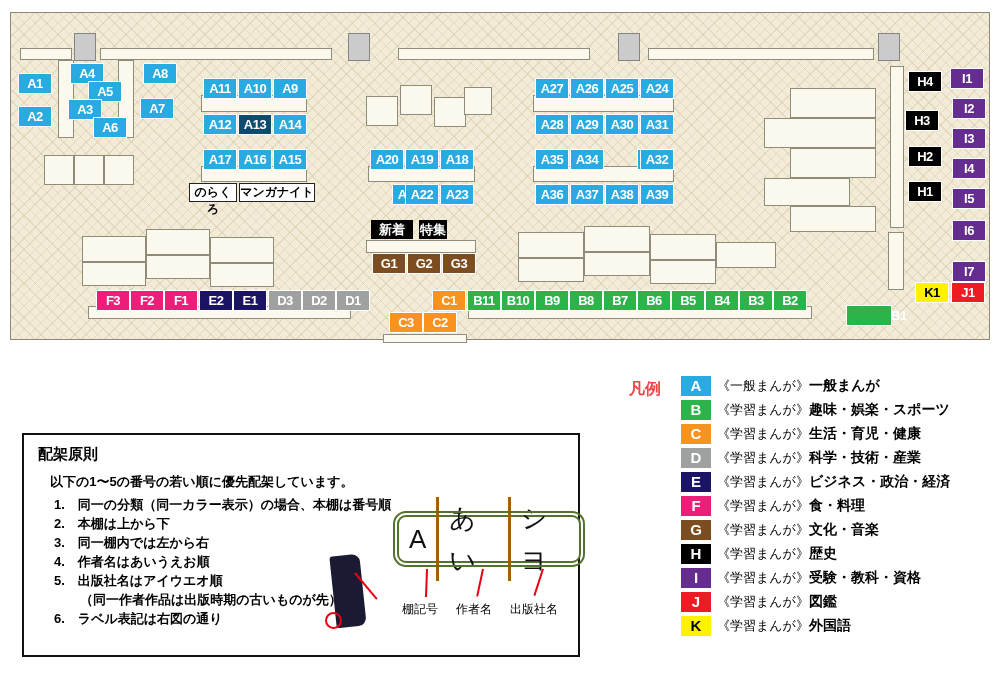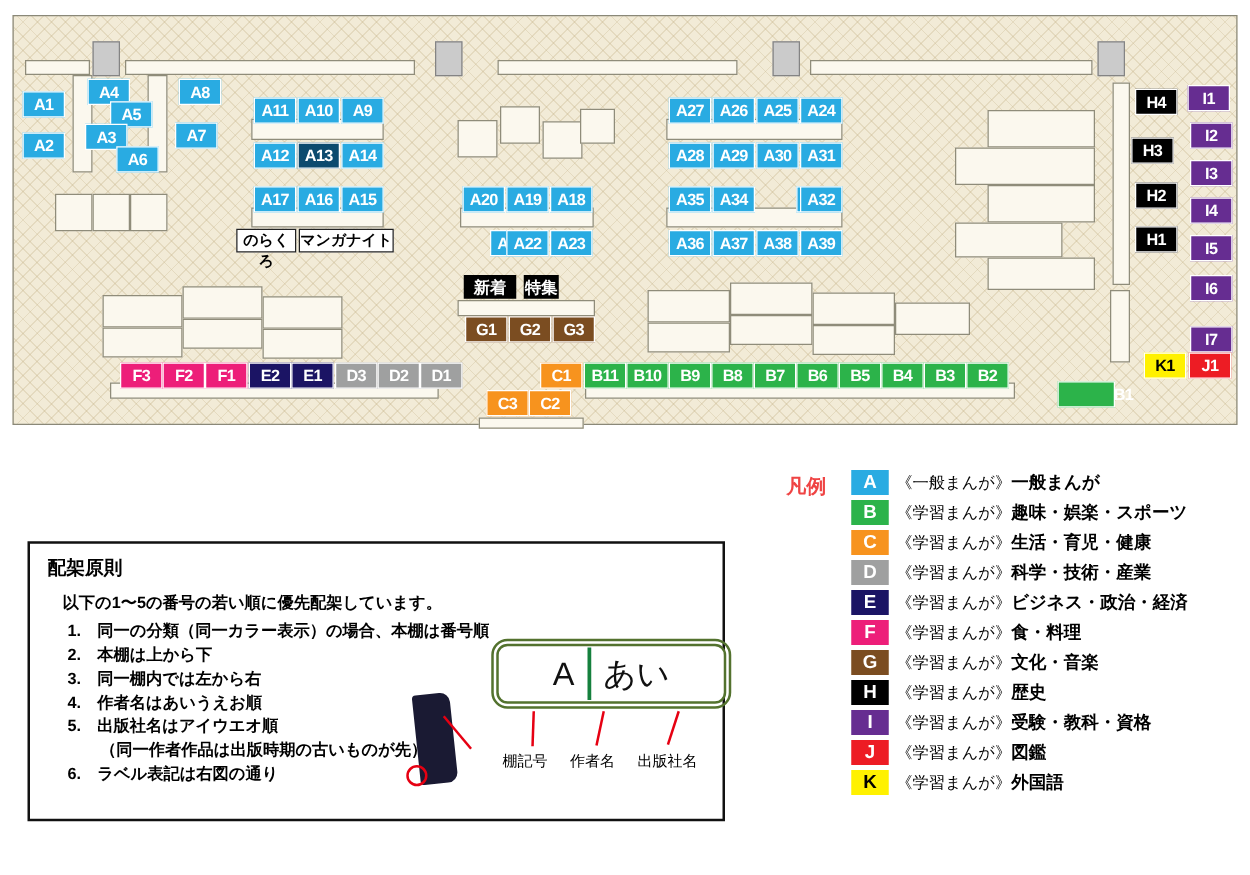--- a/index.html
+++ b/index.html
@@ -36,21 +36,21 @@
   .book-circle { position:absolute; left:301px; top:177px; width:17px; height:17px;
     border:2px solid #e60012; border-radius:50%; }
   .book-link { position:absolute; left:330px; top:138px; width:2px; height:34px;
     background:#e60012; transform-origin:top center; transform:rotate(-40deg); }
 
   .label-box { position:absolute; left:373px; top:80px; width:184px; height:48px;
     background:#fff; border:2px solid #53722e; border-radius:9px;
     outline:2px solid #53722e; outline-offset:2px;
     display:flex; align-items:center; justify-content:center; }
   .seg { font-size:26px; color:#111; padding:0 10px; line-height:42px; }
-  .seg + .seg { border-left:3px solid #15803d; }
+  .seg + .seg { border-left:3px solid #a16207; }
   .rarrow { position:absolute; top:134px; width:2px; height:28px; background:#e60012;
     transform-origin:top center; }
   .caption { position:absolute; top:166px; font-size:12px; color:#000; }
 
   
   .legend { position:absolute; left:625px; top:372px; width:372px; }
   .l-title { position:absolute; left:4px; top:7px; font-size:16px; font-weight:bold; color:#ef4444; }
   .l-items { position:absolute; left:56px; top:4px; }
   .l-row { display:flex; align-items:center; height:20px; margin-bottom:4px; }
   .l-swatch { width:30px; height:20px; color:#fff; text-align:center;
@@ -209,20 +209,21 @@
         <div class="p-item">5.　出版社名はアイウエオ順</div>
         <div class="p-item">　　（同一作者作品は出版時期の古いものが先）</div>
         <div class="p-item">6.　ラベル表記は右図の通り</div>
       </div>
     <div class="book-body"></div>
     <div class="book-circle"></div>
     <div class="book-link"></div>
     <div class="label-box">
         <span class="seg">A</span>
         <span class="seg">あい</span>
+        <span class="seg">シヨ</span>
       </div>
     <div>
         <div class="caption" style="left: 378px;">棚記号</div>
         <div class="rarrow" style="left: 402px; transform: rotate(2deg);"></div>
         <div class="caption" style="left: 432px;">作者名</div>
         <div class="rarrow" style="left: 458px; transform: rotate(12deg);"></div>
         <div class="caption" style="left: 486px;">出版社名</div>
         <div class="rarrow" style="left: 518px; transform: rotate(18deg);"></div>
       </div>
   </div>

